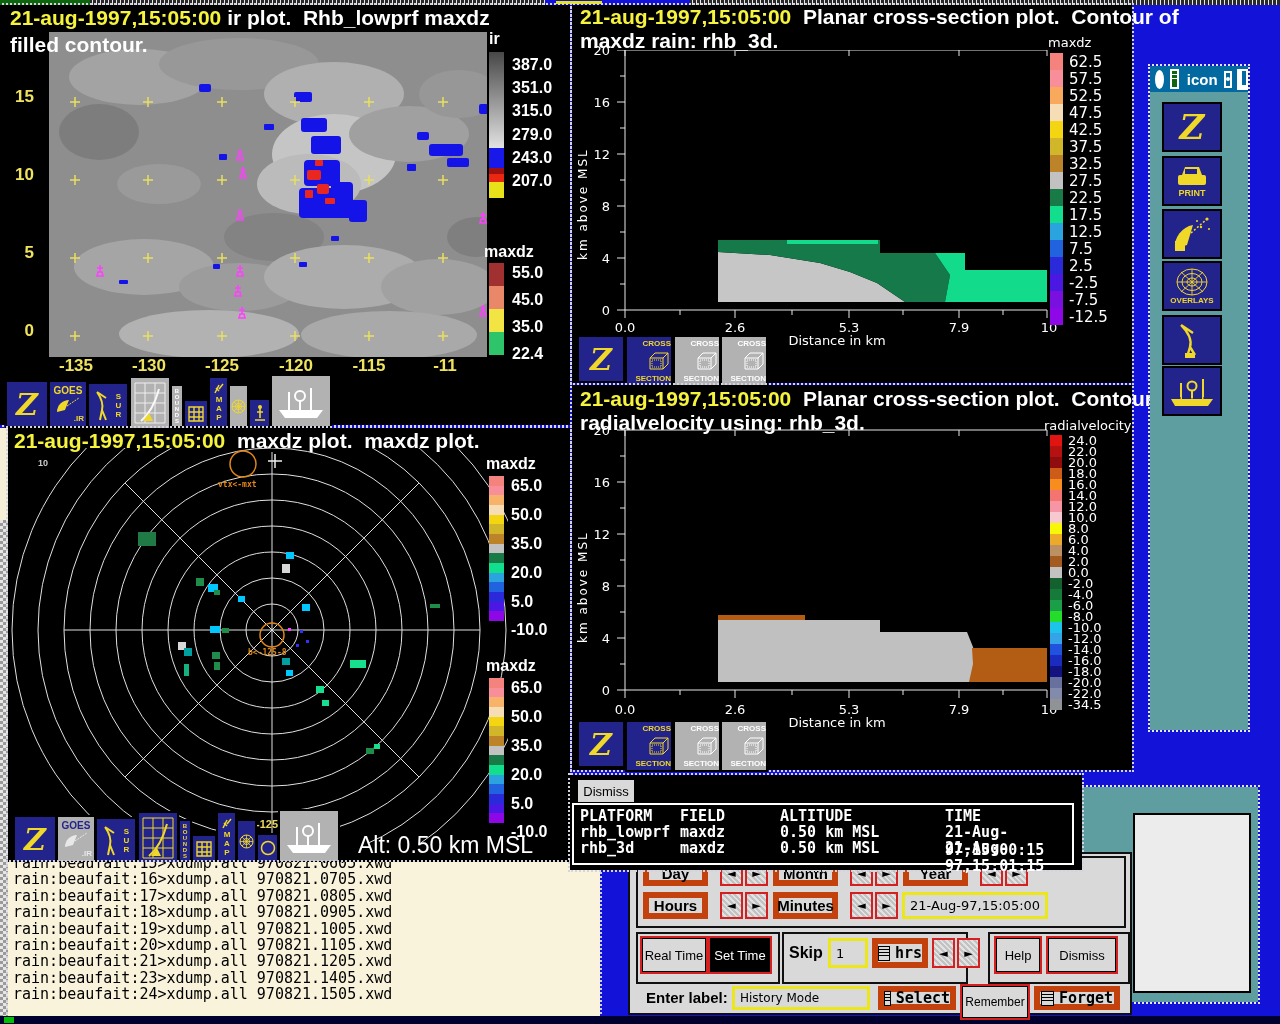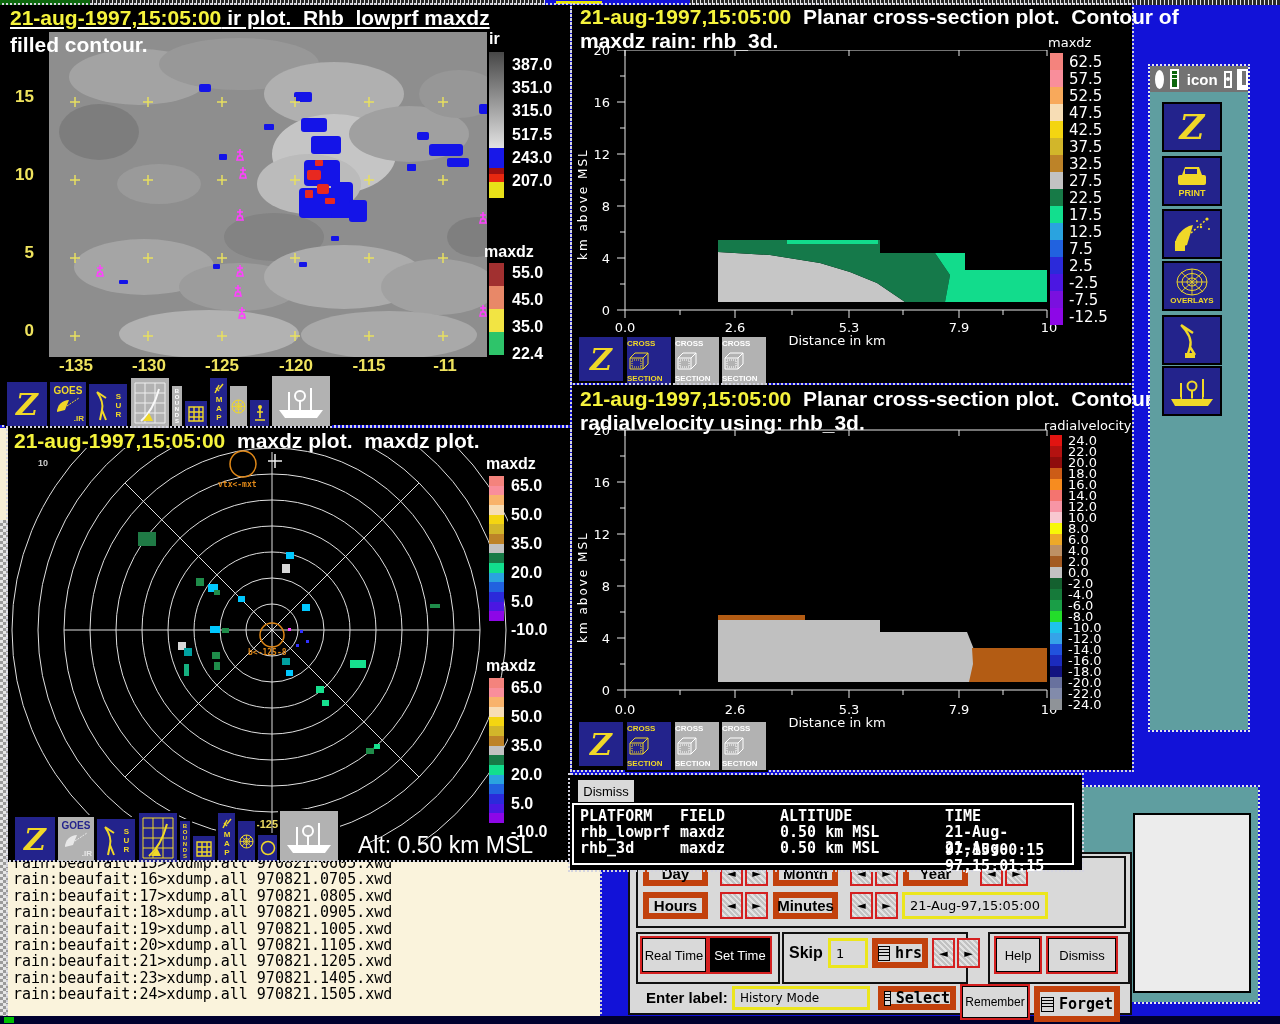--- a/index.html
+++ b/index.html
@@ -27,21 +27,21 @@
   .rv .cblb{font:13px "DejaVu Sans",sans-serif;}
   .axlab{font:13px "DejaVu Sans",sans-serif;color:#fff;text-align:center;}
   .axlabr{font:13px "DejaVu Sans",sans-serif;color:#fff;text-align:right;}
   .vlabel{writing-mode:vertical-rl;transform:rotate(180deg);font:12px "DejaVu Sans",sans-serif;color:#fff;letter-spacing:2px;}
   
   .nv{background:#23238c;border:2px solid #000;color:#f0d828;overflow:hidden;}
   .gy{background:#b2b2b2;border:2px solid #000;color:#fff;overflow:hidden;}
   .tbico{position:absolute;display:flex;align-items:center;justify-content:center;}
   .zglyph{font:italic bold 30px "DejaVu Serif",serif;color:#f0d828;}
   .vtext{writing-mode:vertical-rl;text-orientation:upright;font:bold 8px "Liberation Sans",sans-serif;line-height:1;}
-  .crossbtn{position:absolute;display:flex;flex-direction:column;align-items:flex-start;justify-content:space-between;padding:2px 0;}
+  .crossbtn{position:absolute;display:flex;flex-direction:column;align-items:flex-end;justify-content:space-between;padding:2px 0;}
   .crossbtn .cs{font:bold 8px "Liberation Sans",sans-serif;}
   
   #xterm{position:absolute;left:8px;top:862px;width:592px;height:154px;background:#faf3dc;outline:2px dotted #cfcfd8;overflow:hidden;}
   .tline{font:15px "DejaVu Sans Mono",monospace;color:#000;height:16.4px;white-space:pre;}
   
   #plat{position:absolute;left:570px;top:775px;width:512px;height:95px;background:#000;outline:2px dotted #d4d4e0;z-index:30;}
   .dismiss-sm{position:absolute;left:6px;top:3px;width:56px;height:22px;background:#d9d9d9;border:2px solid #000;
       font:13px "Liberation Sans",sans-serif;display:flex;align-items:center;justify-content:center;color:#000;}
   #plat-table{position:absolute;left:2px;top:28px;width:502px;height:62px;border:2px solid #fff;background:#000;padding:2px 0 0 6px;box-sizing:border-box;}
   .trow{display:grid;grid-template-columns:100px 100px 165px auto;font:bold 15px "DejaVu Sans Mono",monospace;color:#fff;height:16px;}
@@ -55,21 +55,21 @@
   .arr{position:absolute;width:23px;background:repeating-linear-gradient(45deg,#c2c2c2 0 2px,#e2e2e2 2px 4px);
        border:2px solid #d42020;box-sizing:border-box;display:flex;align-items:center;justify-content:center;
        font:11px "DejaVu Sans",sans-serif;color:#000;}
   .yfield{position:absolute;background:#d9d9d9;border:3px solid #ece61c;box-sizing:border-box;
           font:13px "DejaVu Sans",sans-serif;color:#000;display:flex;align-items:center;padding-left:5px;white-space:pre;}
   .micon{display:inline-block;width:11px;height:13px;border:1px solid #000;margin-right:5px;
          background:linear-gradient(#d9d9d9 2px,#000 2px 3px,#d9d9d9 3px 5px,#000 5px 6px,#d9d9d9 6px 8px,#000 8px 9px,#d9d9d9 9px);}
   .monobtn{font:bold 15px "DejaVu Sans Mono",monospace;}
   
   #iconwin{position:absolute;left:1150px;top:66px;width:98px;height:664px;outline:2px dotted #e6e6ee;background:#5f9ea0;z-index:5;}
-  #iconwin .tbar{position:absolute;left:0;top:0;width:100%;height:26px;background:#737373;display:flex;align-items:center;}
+  #iconwin .tbar{position:absolute;left:0;top:0;width:100%;height:26px;background:#0369a1;display:flex;align-items:center;}
   .tbtn-circle{width:15px;height:15px;border:2px solid #fff;border-radius:50%;background:#fff;margin-left:5px;}
   .tbtn-doc{width:14px;height:16px;border:2px solid #fff;margin-left:6px;
             background:linear-gradient(#0d660d 3px,#fff 3px 4px,#0d660d 4px 7px,#fff 7px 8px,#0d660d 8px);}
   #iconwin .ttl{color:#fff;font:bold 15px "Liberation Sans",sans-serif;margin-left:8px;}
   .tbtn-dot{width:13px;height:13px;border:2px solid #fff;margin-left:6px;display:flex;align-items:center;justify-content:center;}
   .tbtn-dot i{width:4px;height:4px;background:#fff;border-radius:50%;}
   .tbtn-zoom{width:12px;height:14px;border:2px solid #fff;border-left-width:5px;border-bottom-width:5px;margin-left:5px;}
   .iconbtn{position:absolute;left:12px;width:56px;height:46px;background:#23238c;border:2px solid #000;
            display:flex;flex-direction:column;align-items:center;justify-content:center;color:#f0d828;}
   .iconbtn .lbl{font:bold 9px "Liberation Sans",sans-serif;line-height:1;}
@@ -85,21 +85,21 @@
 
   <div class="abs" style="left:0;top:0;width:1280px;height:5px;background:repeating-linear-gradient(90deg,#e8e8e8 0 1px,#2a2a2a 1px 4px);"></div>
   <div class="abs" style="left:0;top:0;width:90px;height:5px;background:#0d660d;"></div>
   <div class="abs" style="left:545px;top:0;width:145px;height:5px;background:#1212d8;"></div>
   <div class="abs" style="left:556px;top:1px;width:46px;height:3px;background:#e8e800;"></div>
 
   <div class="abs" style="left:0;top:428px;width:8px;height:588px;background:#f6eed6;"></div>
   <div class="abs" style="left:0;top:520px;width:8px;height:496px;background:repeating-conic-gradient(#9a9a9a 0 25%,#e6e6e6 0 50%) 0 0/6px 6px;"></div>
 
   <div class="win" id="win-ir" style="left:0;top:5px;width:570px;height:420px;">
-    <div class="abs title" style="left:10px;top:1px;text-decoration:underline;"><span class="ts">21-aug-1997,15:05:00</span><span> ir plot.  Rhb_lowprf maxdz</span></div>
+    <div class="abs title" style="left:10px;top:1px;"><span class="ts">21-aug-1997,15:05:00</span><span> ir plot.  Rhb_lowprf maxdz</span></div>
 
     <div class="abs" style="left:49px;top:27px;width:438px;height:325px;">
       <svg width="438" height="325" style="display:block">
         <rect x="0" y="0" width="438" height="325" fill="#8e8e8e"></rect>
         <g opacity="0.9">
           <ellipse cx="90" cy="45" rx="70" ry="28" fill="#a6a6a6"></ellipse>
           <ellipse cx="190" cy="32" rx="80" ry="26" fill="#9a9a9a"></ellipse>
           <ellipse cx="285" cy="62" rx="70" ry="32" fill="#b4b4b4"></ellipse>
           <ellipse cx="285" cy="122" rx="62" ry="40" fill="#cccccc"></ellipse>
           <ellipse cx="260" cy="152" rx="52" ry="30" fill="#c0c0c0"></ellipse>
@@ -200,21 +200,21 @@
       <div style="height:96px;background:linear-gradient(#474747,#e2e2e2);"></div>
       <div style="height: 20px; background-color: rgb(24, 24, 232);"></div>
       <div style="height: 6px; background-color: rgb(160, 16, 16);"></div>
       <div style="height: 8px; background-color: rgb(232, 40, 16);"></div>
       <div style="height: 16px; background-color: rgb(232, 224, 24);"></div>
     </div>
     <div class="abs" id="ir-irlabels" style="left:512px;top:48px;">
         <div class="cbl">387.0</div>
         <div class="cbl">351.0</div>
         <div class="cbl">315.0</div>
-        <div class="cbl">517.5</div>
+        <div class="cbl">279.0</div>
         <div class="cbl">243.0</div>
         <div class="cbl">207.0</div>
       </div>
 
     <div class="abs cbtitle" style="left:484px;top:238px;">maxdz</div>
     <div class="abs vbar" style="left:489px;top:258px;width:15px;height:92px;">
       <div class="sw" style="background-color: rgb(161, 48, 48);"></div>
       <div class="sw" style="background-color: rgb(232, 136, 104);"></div>
       <div class="sw" style="background-color: rgb(242, 228, 67);"></div>
       <div class="sw" style="background-color: rgb(46, 196, 106);"></div>
@@ -723,21 +723,21 @@
         <div class="cbrow">
           <div class="cbsw" style="background: rgb(104, 113, 158);"></div>
           <div class="cblb">-20.0</div>
         </div>
         <div class="cbrow">
           <div class="cbsw" style="background: rgb(130, 139, 171);"></div>
           <div class="cblb">-22.0</div>
         </div>
         <div class="cbrow">
           <div class="cbsw" style="background: rgb(143, 147, 152);"></div>
-          <div class="cblb">-24.0</div>
+          <div class="cblb">-34.5</div>
         </div>
       </div>
 
     <div class="tbico nv" style="left:5px;top:335px;width:44px;height:44px;">
         <span class="zglyph">Z</span>
       </div>
     <div class="crossbtn nv" style="left:53px;top:335px;width:44px;height:44px;">
       <span class="cs">CROSS</span>
       <svg width="24" height="20">
           <path d="M3,7l5,-5h13v11l-5,5H3z M3,7h13v11 M16,7l5,-5 M16,18l5,-5" stroke="#f0d828" fill="none"></path>
@@ -820,21 +820,21 @@
     <div class="tbtn redring" style="left:418px;top:84px;width:68px;height:34px;font-size:13px;">Dismiss</div>
 
     <div class="grp" style="left:6px;top:130px;width:490px;height:27px;border:none;"></div>
     <div class="abs" style="left:16px;top:135px;font:bold 15px 'Liberation Sans',sans-serif;color:#000;">Enter label:</div>
     <div class="yfield" style="left:102px;top:132px;width:138px;height:24px;font-size:12px;">History Mode</div>
     <div class="tbtn monobtn" style="left:248px;top:132px;width:78px;height:24px;">
         <span class="micon"></span>
         <span>Select</span>
       </div>
     <div class="tbtn redring" style="left:332px;top:132px;width:66px;height:32px;font-size:12px;">Remember</div>
-    <div class="tbtn monobtn" style="left:404px;top:132px;width:86px;height:36px;">
+    <div class="tbtn monobtn" style="left:404px;top:132px;width:86px;height:24px;">
         <span class="micon"></span>
         <span>Forget</span>
       </div>
   </div>
 
   <div id="plat">
     <div class="dismiss-sm">Dismiss</div>
     <div id="plat-table">
       <div class="trow">
         <span>PLATFORM</span>

